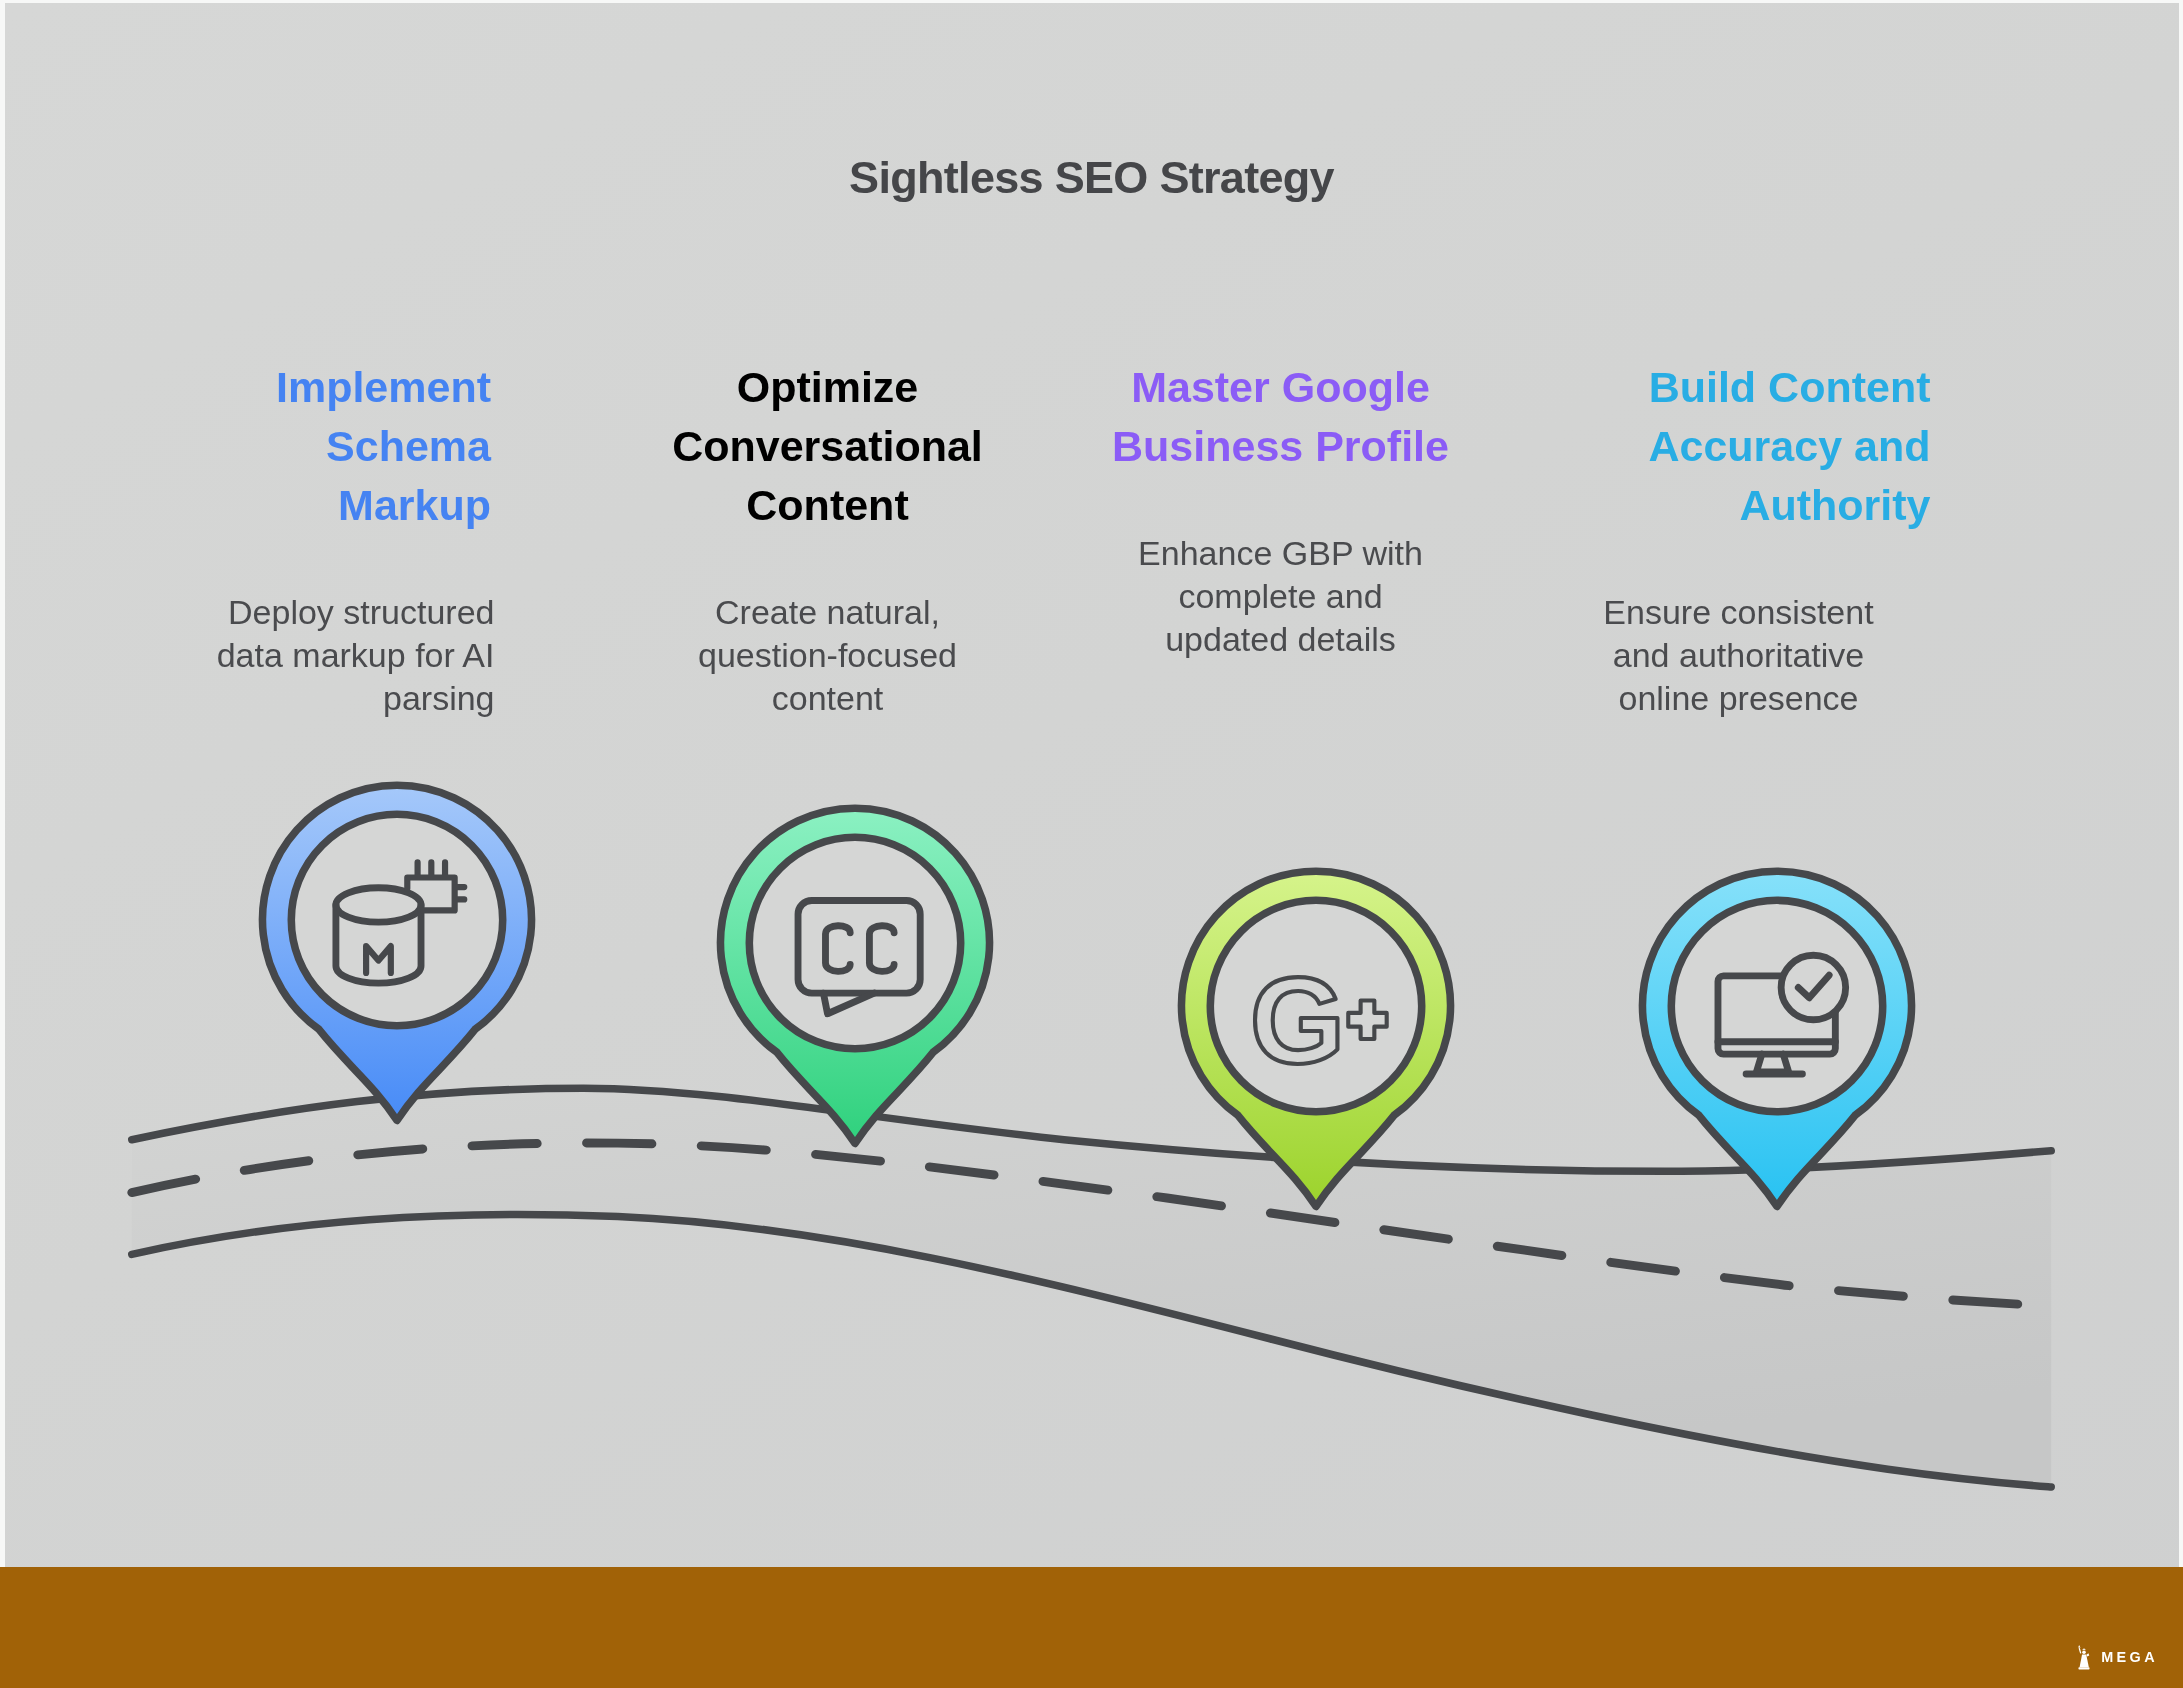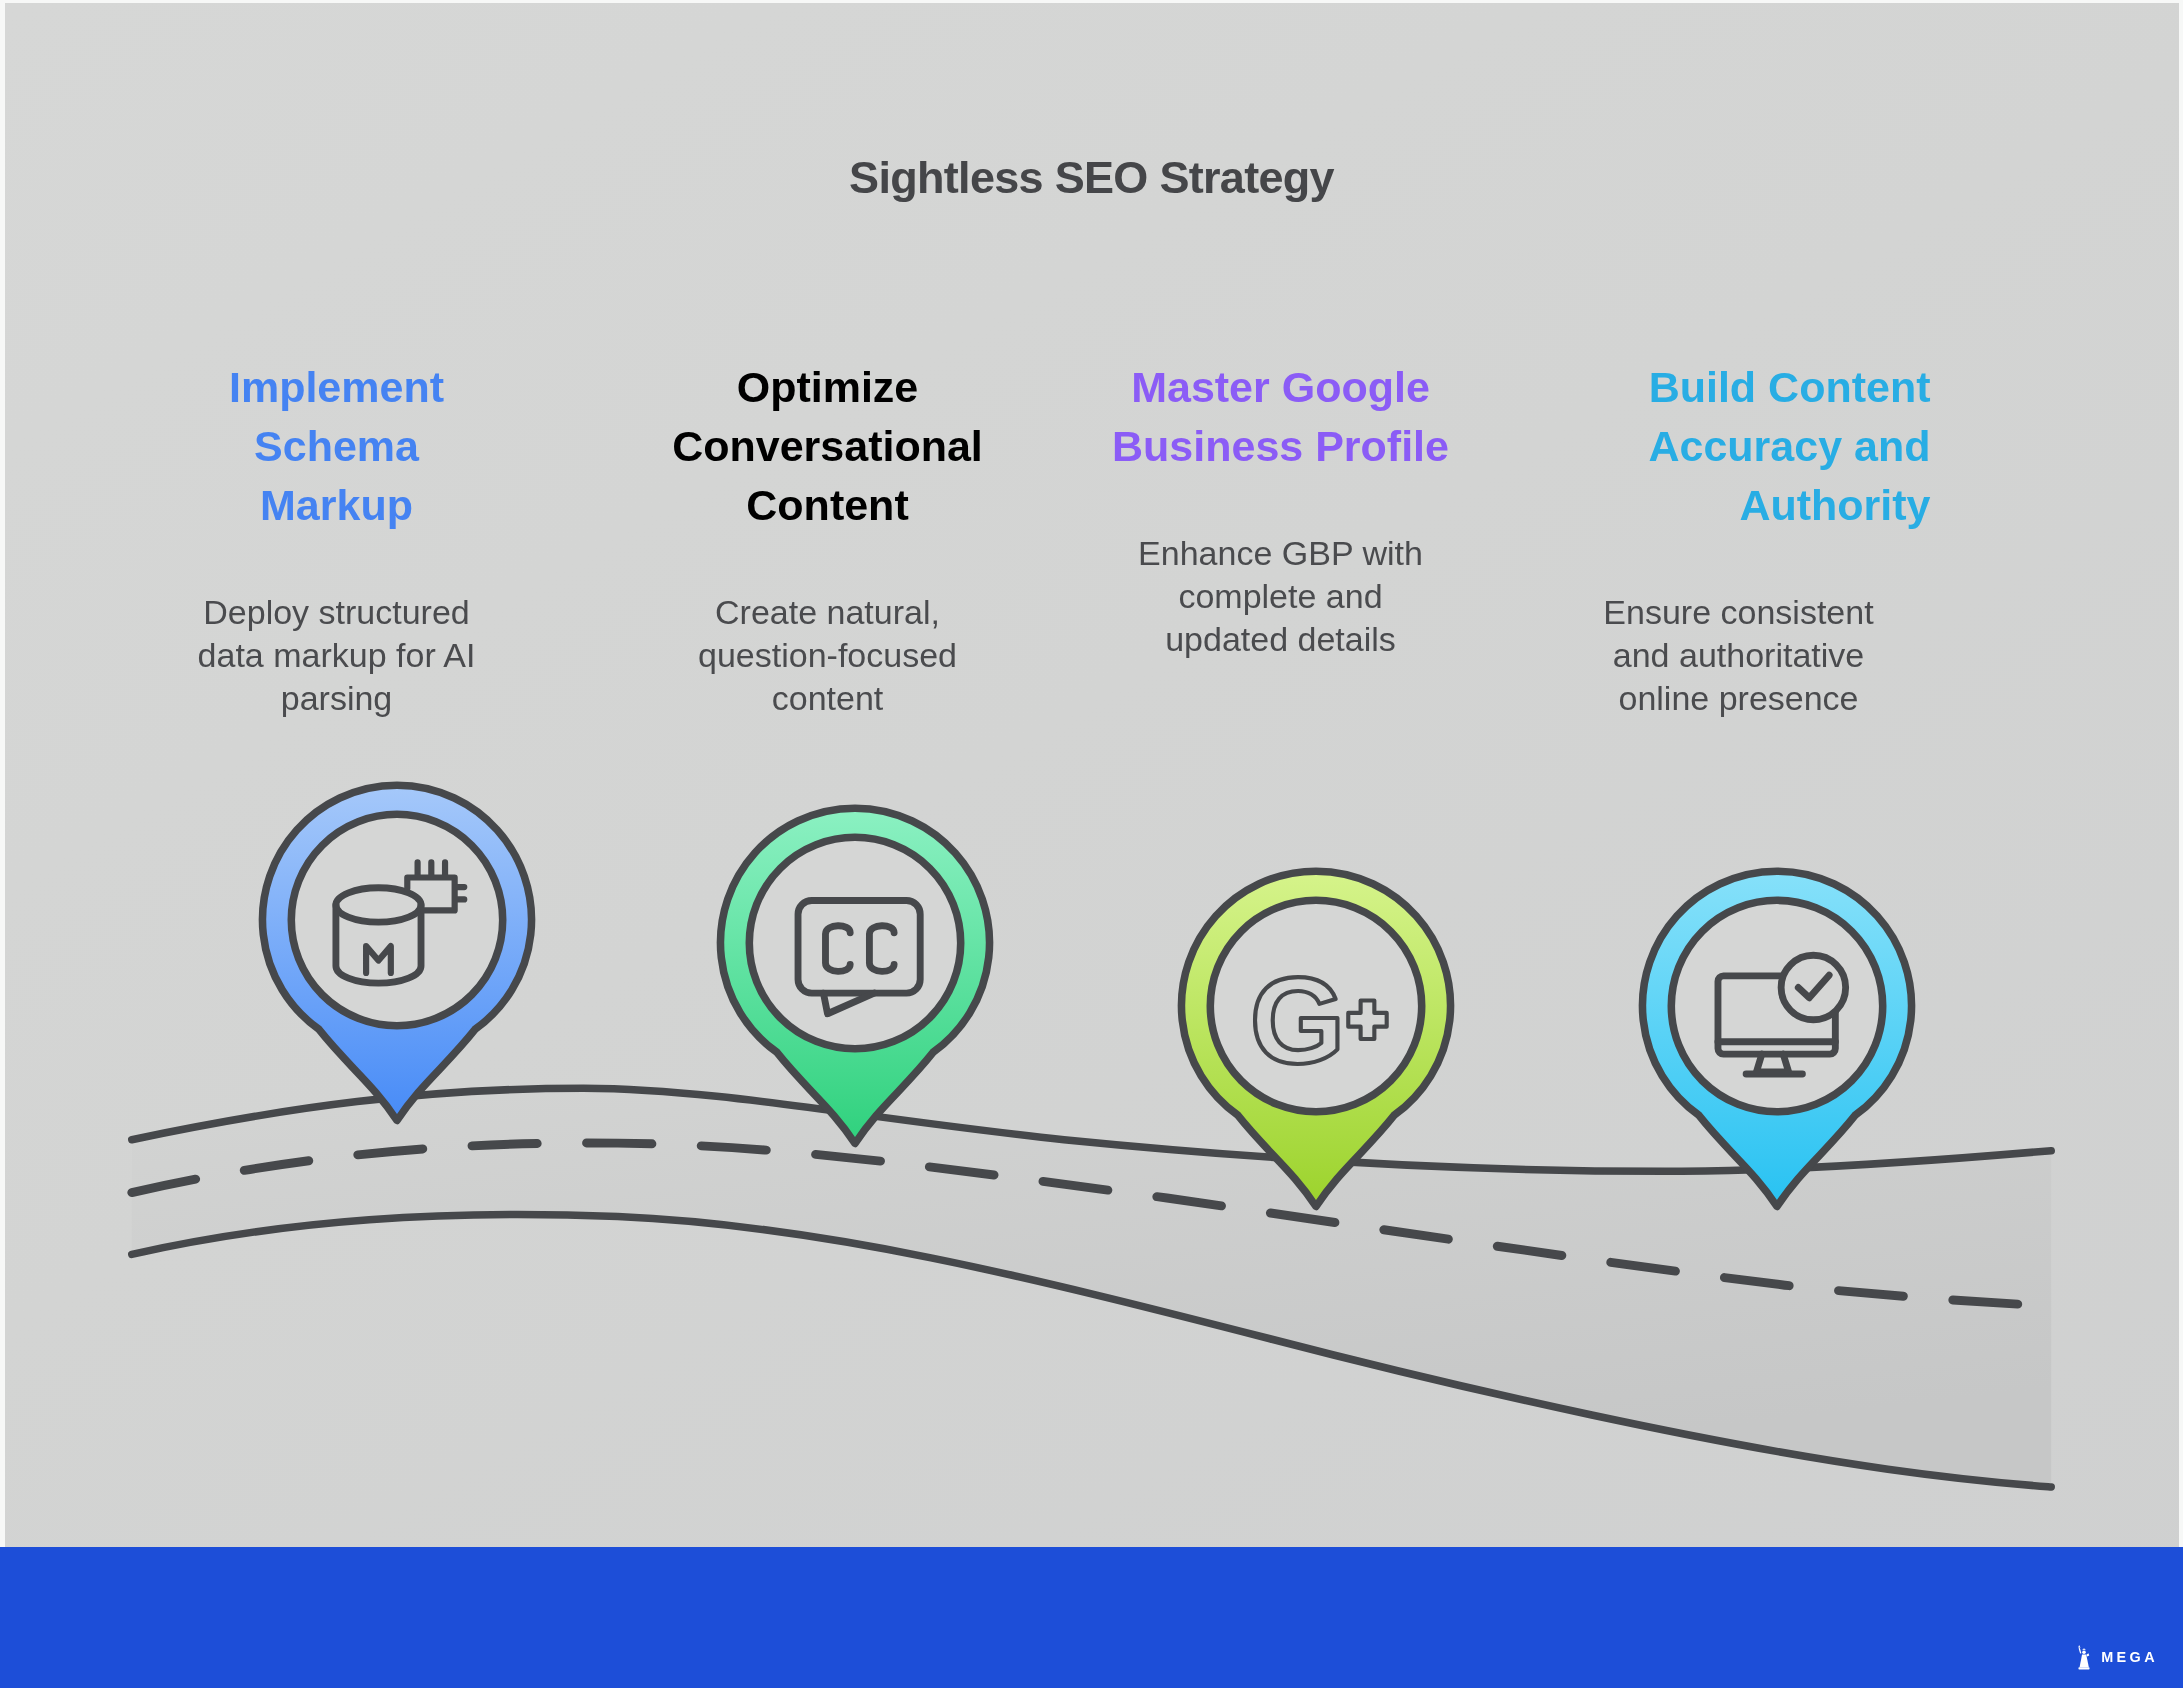--- a/index.html
+++ b/index.html
@@ -19,32 +19,32 @@
     font-size:45px;line-height:82px;font-weight:bold;color:#454649;
     letter-spacing:-0.7px;z-index:3;
   }
   .step{position:absolute;top:358px;width:439px;text-align:center;z-index:3;}
   .step .heading{
     font-size:43px;line-height:59px;font-weight:bold;margin:0 auto;
   }
   .step .desc{
     font-size:34px;line-height:43px;color:#4a4b4e;margin:56px auto 0 auto;
   }
-  .step-1{left:117px;}   .step-1 .heading{max-width:309px;} .step-1 .desc{max-width:316px;}
+  .step-1{left:117px;text-align:right;}   .step-1 .heading{max-width:309px;} .step-1 .desc{max-width:316px;}
   .step-2{left:608px;}   .step-2 .heading{max-width:412px;} .step-2 .desc{max-width:302px;}
   .step-3{left:1061px;}  .step-3 .heading{max-width:371px;} .step-3 .desc{max-width:295px;}
   .step-4{left:1519px;}  .step-4 .heading{max-width:384px;text-align:right;} .step-4 .desc{max-width:309px;}
   .pin{position:absolute;z-index:2;}
   .pin-1{left:246px;top:769px;}
   .pin-2{left:704px;top:792px;}
   .pin-3{left:1165px;top:855px;}
   .pin-4{left:1626px;top:855px;}
   .footer-bar{
-    position:absolute;left:0;bottom:0;width:2183px;height:142px;
-    background:#1d4ed8;z-index:5;
+    position:absolute;left:0;bottom:0;width:2183px;height:122px;
+    background:#a16207;z-index:5;
   }
   .brand{
     position:absolute;right:25px;bottom:18px;height:27.5px;
     display:flex;align-items:center;gap:8.2px;
   }
   .brand-name{
     color:#ffffff;font-weight:bold;font-size:14.4px;letter-spacing:3.4px;
   }
 </style>
 </head>

